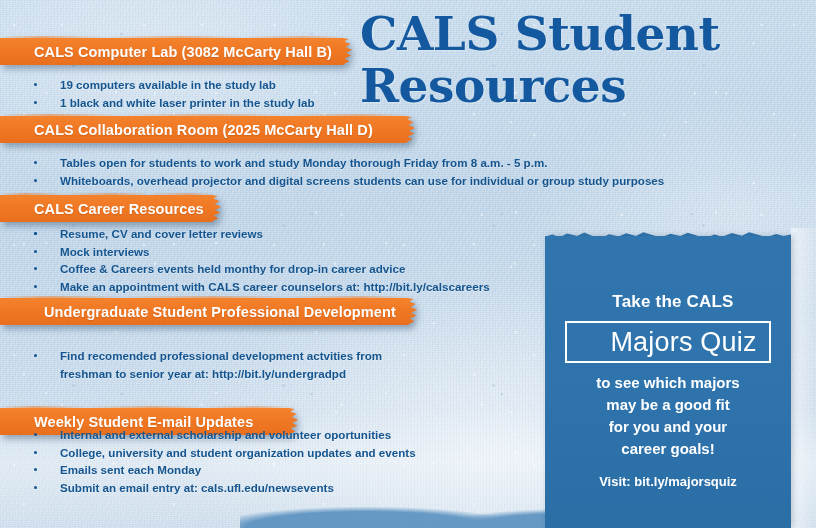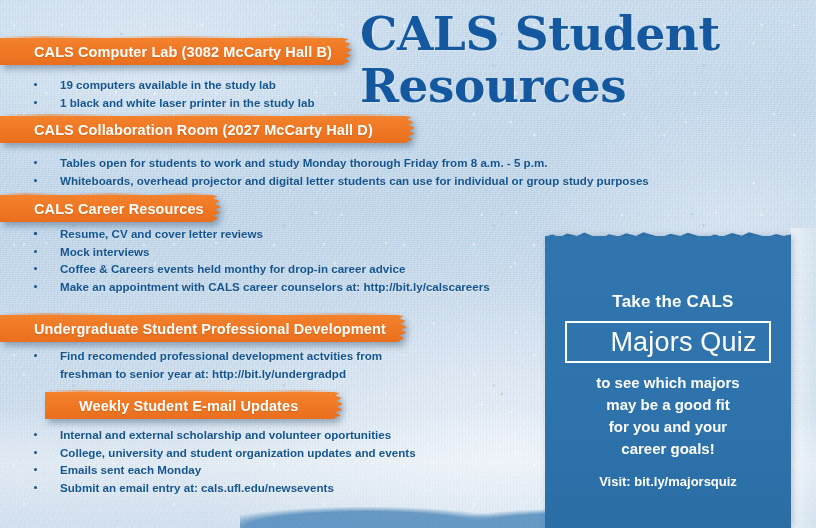--- a/index.html
+++ b/index.html
@@ -154,44 +154,44 @@
 
   <div id="sections-host">
       <div class="banner" style="top: 38px; width: 345px;">
         <span>CALS Computer Lab (3082 McCarty Hall B)</span>
       </div>
       <ul class="bullets" style="top: 76px;">
         <li><span class="dot"></span><span>19 computers available in the study lab</span></li>
         <li><span class="dot"></span><span>1 black and white laser printer in the study lab</span></li>
       </ul>
       <div class="banner" style="top: 116px; width: 408px;">
-        <span>CALS Collaboration Room (2027 McCarty Hall D)</span>
+        <span>CALS Collaboration Room (2025 McCarty Hall D)</span>
       </div>
       <ul class="bullets" style="top: 154px;">
         <li><span class="dot"></span><span>Tables open for students to work and study Monday thorough Friday from 8 a.m. - 5 p.m.</span></li>
-        <li><span class="dot"></span><span>Whiteboards, overhead projector and digital letter students can use for individual or group study purposes</span></li>
+        <li><span class="dot"></span><span>Whiteboards, overhead projector and digital screens students can use for individual or group study purposes</span></li>
       </ul>
       <div class="banner" style="top: 195px; width: 214px;">
         <span>CALS Career Resources</span>
       </div>
       <ul class="bullets" style="top: 225px;">
         <li><span class="dot"></span></li>
         <li><span class="dot"></span><span>Resume, CV and cover letter reviews</span></li>
         <li><span class="dot"></span><span>Mock interviews</span></li>
         <li><span class="dot"></span><span>Coffee &amp; Careers events held monthy for drop-in career advice</span></li>
         <li><span class="dot"></span><span>Make an appointment with CALS career counselors at: http://bit.ly/calscareers</span></li>
       </ul>
-      <div class="banner" style="top: 315px; width: 400px;">
+      <div class="banner" style="top: 298px; width: 400px; padding-left: 10px;">
         <span>Undergraduate Student Professional Development</span>
       </div>
       <ul class="bullets" style="top: 347px;">
         <li><span class="dot"></span><span>Find recomended professional development actvities from</span></li>
         <li><span>freshman to senior year at: http://bit.ly/undergradpd</span></li>
       </ul>
-      <div class="banner" style="top: 392px; width: 291px; margin-left: 45px;">
+      <div class="banner" style="top: 408px; width: 291px;">
         <span>Weekly Student E-mail Updates</span>
       </div>
       <ul class="bullets" style="top: 426px;">
         <li><span class="dot"></span><span>Internal and external scholarship and volunteer oportunities</span></li>
         <li><span class="dot"></span><span>College, university and student organization updates and events</span></li>
         <li><span class="dot"></span><span>Emails sent each Monday</span></li>
         <li><span class="dot"></span><span>Submit an email entry at: cals.ufl.edu/newsevents</span></li>
       </ul>
     </div>
 

